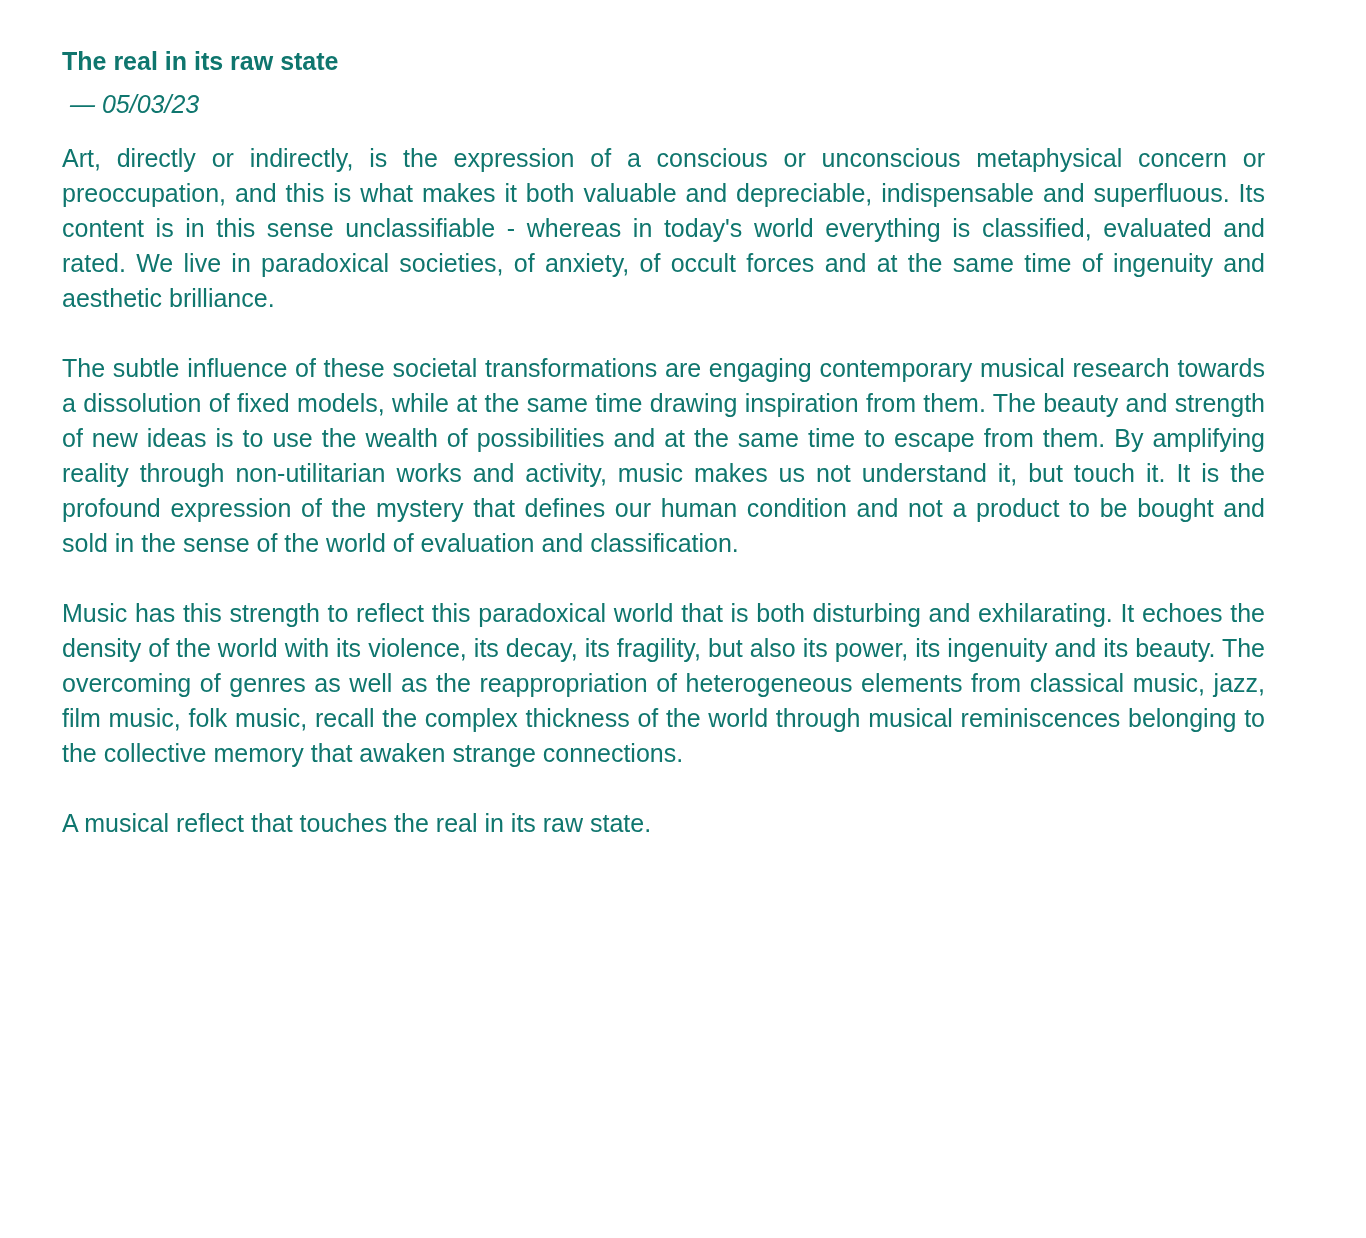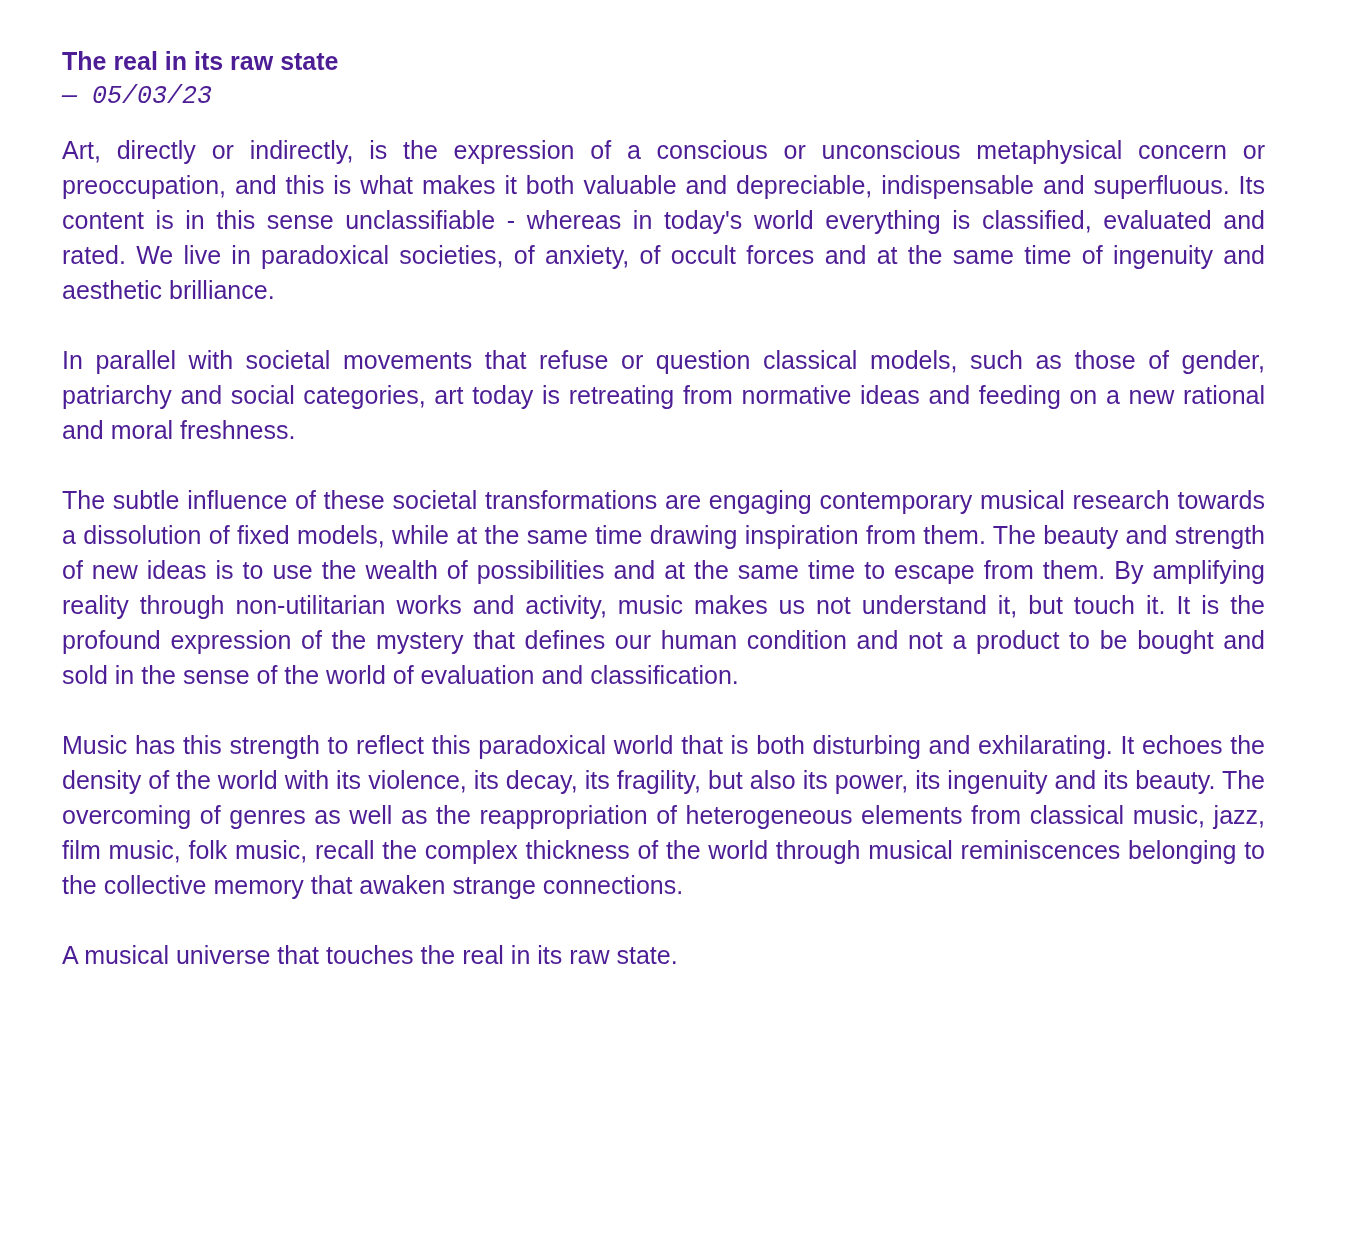--- a/index.html
+++ b/index.html
@@ -5,38 +5,37 @@
   html, body {
     margin: 0;
     padding: 0;
     background: #ffffff;
   }
   .page {
     position: relative;
     width: 1366px;
     height: 1238px;
     background: #ffffff;
-    color: #4c1d95;
+    color: #0f766e;
     font-family: "Liberation Sans", "DejaVu Sans", sans-serif;
     box-sizing: border-box;
     padding: 44px 101px 0 62px;
     overflow: hidden;
   }
   .title {
     font-size: 25px;
     line-height: 35px;
     font-weight: bold;
     margin: 0;
   }
   .dateline {
     font-size: 25px;
     line-height: 35px;
     font-style: italic;
-    margin: 0;
-    font-family: Liberation Mono, monospace;
+    margin: 8px;
   }
   .article-body {
     margin-top: 19px;
   }
   p.para {
     font-size: 25px;
     line-height: 35px;
     margin: 0;
     text-align: justify;
   }
@@ -48,18 +47,17 @@
   }
 </style>
 </head>
 <body>
 
 <div class="page">
   <h1 class="title">The real in its raw state</h1>
   <p class="dateline">— 05/03/23</p>
   <div class="article-body">
       <p class="para">Art, directly or indirectly, is the expression of a conscious or unconscious metaphysical concern or preoccupation, and this is what makes it both valuable and depreciable, indispensable and superfluous. Its content is in this sense unclassifiable - whereas in today's world everything is classified, evaluated and rated. We live in paradoxical societies, of anxiety, of occult forces and at the same time of ingenuity and aesthetic brilliance.</p>
-      <p class="para">In parallel with societal movements that refuse or question classical models, such as those of gender, patriarchy and social categories, art today is retreating from normative ideas and feeding on a new rational and moral freshness.</p>
       <p class="para">The subtle influence of these societal transformations are engaging contemporary musical research towards a dissolution of fixed models, while at the same time drawing inspiration from them. The beauty and strength of new ideas is to use the wealth of possibilities and at the same time to escape from them. By amplifying reality through non-utilitarian works and activity, music makes us not understand it, but touch it. It is the profound expression of the mystery that defines our human condition and not a product to be bought and sold in the sense of the world of evaluation and classification.</p>
       <p class="para">Music has this strength to reflect this paradoxical world that is both disturbing and exhilarating. It echoes the density of the world with its violence, its decay, its fragility, but also its power, its ingenuity and its beauty. The overcoming of genres as well as the reappropriation of heterogeneous elements from classical music, jazz, film music, folk music, recall the complex thickness of the world through musical reminiscences belonging to the collective memory that awaken strange connections.</p>
-      <p class="para attached">A musical universe that touches the real in its raw state.</p>
+      <p class="para attached">A musical reflect that touches the real in its raw state.</p>
     </div>
 </div>
 
 </body></html>

